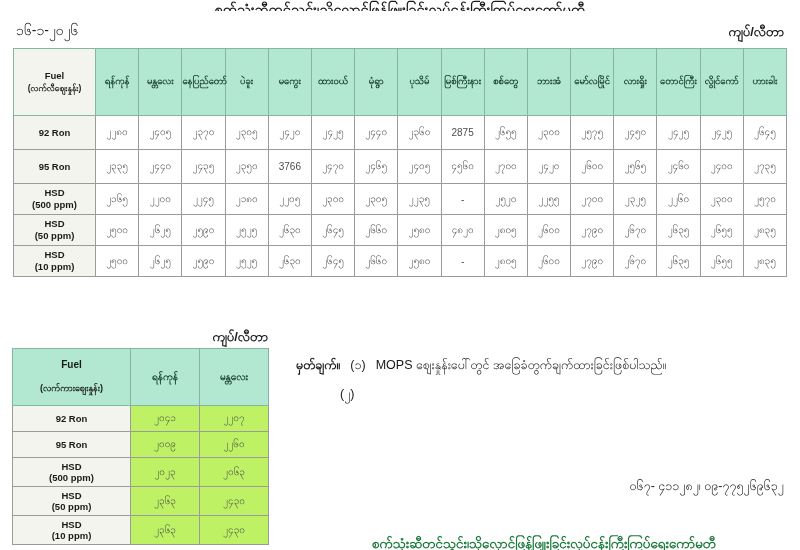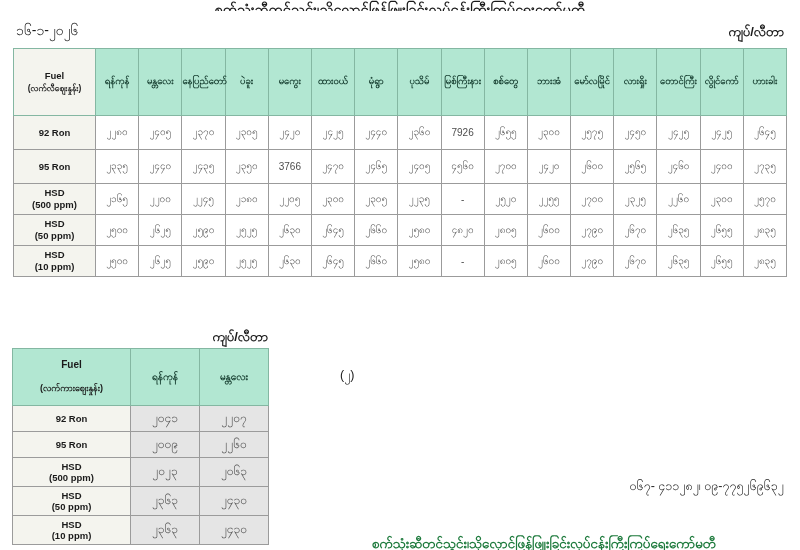--- a/index.html
+++ b/index.html
@@ -31,21 +31,21 @@
   
   .unit2{position:absolute;left:12px;top:328px;width:256px;text-align:right;
       font-weight:bold;font-size:13px;}
   table.wh{position:absolute;left:12px;top:348px;border-collapse:collapse;table-layout:fixed;width:257px;}
   table.wh th,table.wh td{border:1px solid #96a89f;padding:0;}
   table.wh thead th{background:#b2e7d2;border-color:#84b7a2;height:56px;font-size:10px;
       font-weight:bold;color:#143c2e;vertical-align:middle;text-align:center;}
   table.wh thead th.fuelcell{color:#1a1a1a;}
   table.wh thead th.fuelcell .sub{font-size:9px;margin-top:12px;}
   table.wh tbody th{background:#f4f4ee;font-size:9.5px;font-weight:bold;text-align:center;border-color:#9b9b9b;}
-  table.wh tbody td{background:#e5e5e5;text-align:center;font-size:12px;color:#4d4d4d;border-color:#9b9b9b;}
+  table.wh tbody td{background:#bef264;text-align:center;font-size:10px;color:#4d4d4d;border-color:#9b9b9b;}
   table.wh tr.ron td,table.wh tr.ron th{height:25px;}
   table.wh tr.hsd td,table.wh tr.hsd th{height:28px;}
   table.wh tbody th div{line-height:1.2;}
 
   
   .notes{position:absolute;left:296px;top:356px;width:496px;font-size:12.5px;line-height:1.5;}
   .note1{display:flex;gap:10px;}
   .note1 .head{font-weight:bold;white-space:nowrap;}
   .note1 .num{white-space:nowrap;}
   .note2{display:flex;gap:10px;margin-top:10px;}
@@ -121,21 +121,21 @@
             <div>92 Ron</div>
           </th>
           <td>၂၂၈၀</td>
           <td>၂၄၀၅</td>
           <td>၂၃၇၀</td>
           <td>၂၃၀၅</td>
           <td>၂၄၂၀</td>
           <td>၂၄၂၅</td>
           <td>၂၄၄၀</td>
           <td>၂၃၆၀</td>
-          <td>7926</td>
+          <td>2875</td>
           <td>၂၆၅၅</td>
           <td>၂၃၀၀</td>
           <td>၂၅၇၅</td>
           <td>၂၄၅၀</td>
           <td>၂၄၂၅</td>
           <td>၂၄၂၅</td>
           <td>၂၆၄၅</td>
         </tr>
         <tr class="ron">
           <th class="rowlabel">
@@ -281,20 +281,25 @@
             <div>HSD</div>
             <div>(10 ppm)</div>
           </th>
           <td>၂၃၆၃</td>
           <td>၂၄၃၀</td>
         </tr>
       </tbody>
   </table>
 
   <div class="notes">
+    <div class="note1">
+      <span class="head">မှတ်ချက်။</span>
+      <span class="num">(၁)</span>
+      <span class="txt">MOPS ဈေးနှုန်းပေါ်တွင် အခြေခံတွက်ချက်ထားခြင်းဖြစ်ပါသည်။</span>
+    </div>
     <div class="note2">
       <span class="num">(၂)</span>
     </div>
   </div>
 
   <div class="phones">
     <div>၀၆၇- ၄၁၁၂၈၂၊ ၀၉-၇၇၅၂၆၉၆၃၂</div>
   </div>
 
   <div class="footer-green">စက်သုံးဆီတင်သွင်း၊သိုလှောင်ဖြန့်ဖြူးခြင်းလုပ်ငန်းကြီးကြပ်ရေးကော်မတီ</div>

